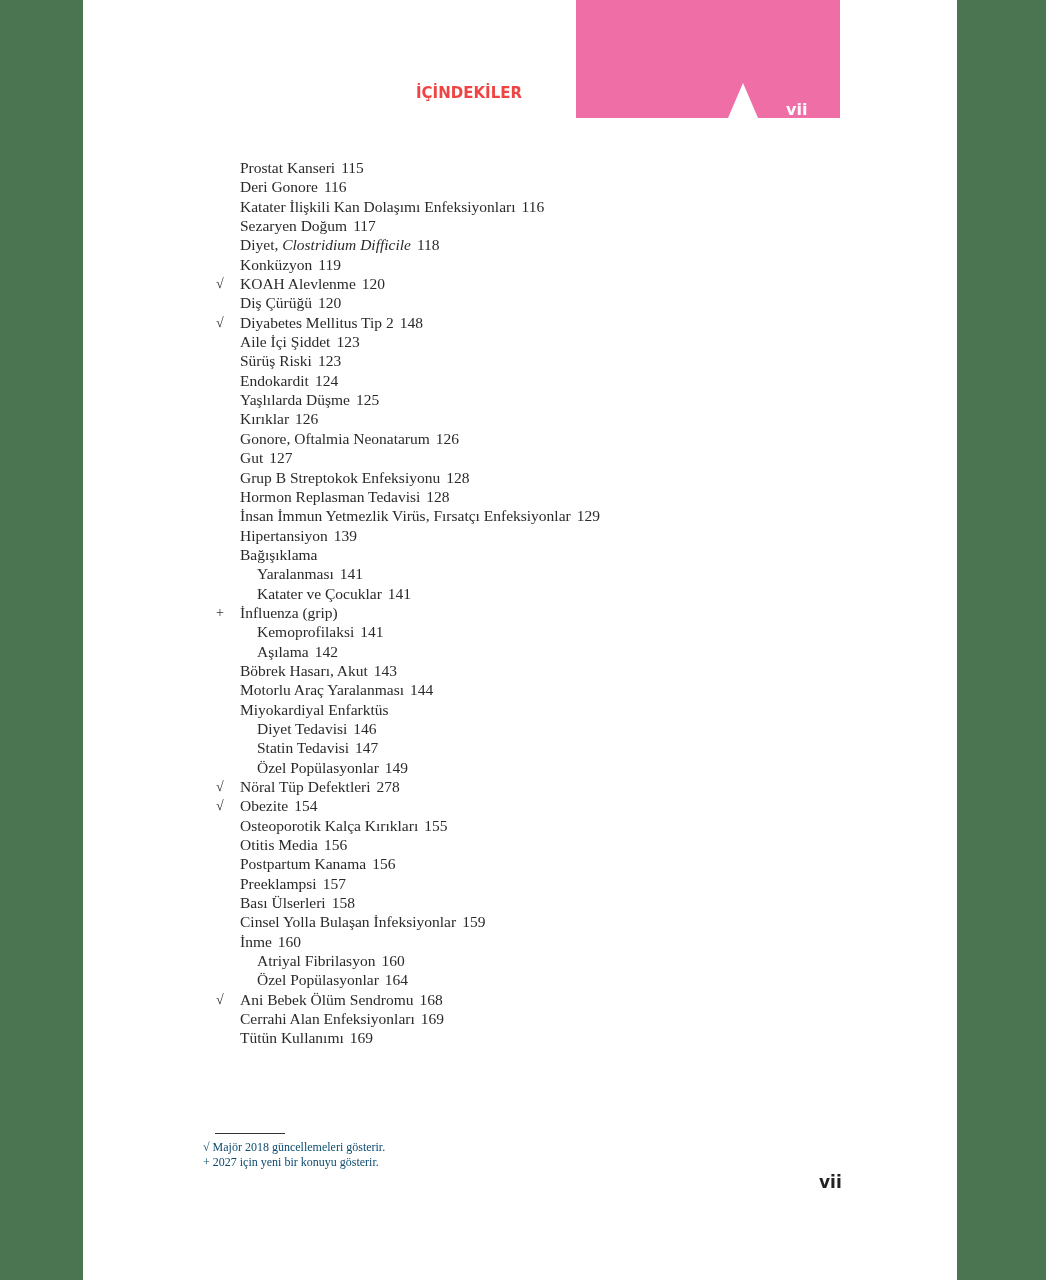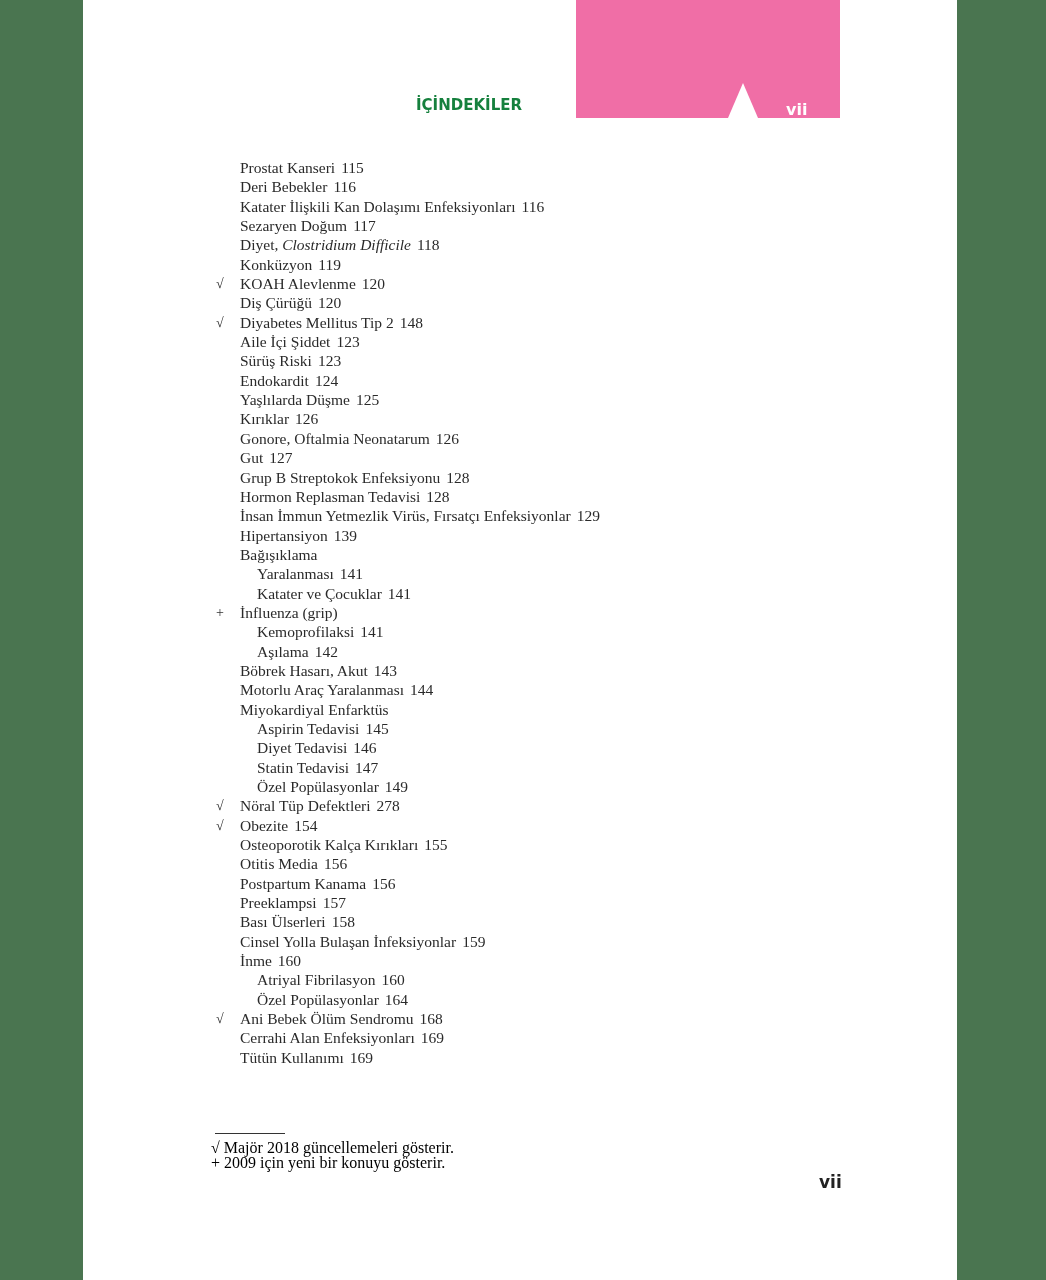--- a/index.html
+++ b/index.html
@@ -34,25 +34,25 @@
     position: absolute;
     left: 210px; bottom: -1px;
     color: #ffffff;
     font-family: "DejaVu Sans", sans-serif;
     font-weight: bold;
     font-size: 16px;
     line-height: 18px;
   }
   .heading {
     position: absolute;
-    left: 333px; top: 96px;
+    left: 333px; top: 84px;
     font-family: "DejaVu Sans", sans-serif;
     font-weight: bold;
     font-size: 15px;
-    color: #15803d;
+    color: #ef4444;
     letter-spacing: 0px;
   }
   .toc {
     position: absolute;
     left: 0; top: 158px;
     width: 874px;
     text-align: center;
   }
   .entry {
     position: relative;
@@ -78,24 +78,24 @@
   .entry .title em, .entry .ital { font-style: italic; }
   .entry .page-num { margin-left: 6px; }
   .rule {
     position: absolute;
     left: 132px; top: 1133px;
     width: 70px; height: 1px;
     background: #333;
   }
   .footnotes {
     position: absolute;
-    left: 128px; top: 1140px;
-    font-size: 16px;
+    left: 120px; top: 1140px;
+    font-size: 12px;
     line-height: 15px;
-    color: #000000;
+    color: #0c4a6e;
   }
   .footer-num {
     position: absolute;
     left: 736px; top: 1172px;
     font-family: "DejaVu Sans", sans-serif;
     font-weight: bold;
     font-size: 17px;
     color: #222;
   }
 </style>
@@ -110,21 +110,21 @@
 
   <div class="heading">İÇİNDEKİLER</div>
 
   <div class="toc" id="toc">
       <div class="entry">
         <span class="marker"></span>
         <span class="text"><span class="title">Prostat Kanseri</span><span class="ital"></span><span class="page-num">115</span></span>
       </div>
       <div class="entry">
         <span class="marker"></span>
-        <span class="text"><span class="title">Deri Bebekler</span><span class="ital"></span><span class="page-num">116</span></span>
+        <span class="text"><span class="title">Deri Gonore</span><span class="ital"></span><span class="page-num">116</span></span>
       </div>
       <div class="entry">
         <span class="marker"></span>
         <span class="text"><span class="title">Katater İlişkili Kan Dolaşımı Enfeksiyonları</span><span class="ital"></span><span class="page-num">116</span></span>
       </div>
       <div class="entry">
         <span class="marker"></span>
         <span class="text"><span class="title">Sezaryen Doğum</span><span class="ital"></span><span class="page-num">117</span></span>
       </div>
       <div class="entry">
@@ -219,24 +219,20 @@
         <span class="marker"></span>
         <span class="text"><span class="title">Böbrek Hasarı, Akut</span><span class="ital"></span><span class="page-num">143</span></span>
       </div>
       <div class="entry">
         <span class="marker"></span>
         <span class="text"><span class="title">Motorlu Araç Yaralanması</span><span class="ital"></span><span class="page-num">144</span></span>
       </div>
       <div class="entry">
         <span class="marker"></span>
         <span class="text"><span class="title">Miyokardiyal Enfarktüs</span><span class="ital"></span><span class="page-num"></span></span>
-      </div>
-      <div class="entry level-2">
-        <span class="marker"></span>
-        <span class="text"><span class="title">Aspirin Tedavisi</span><span class="ital"></span><span class="page-num">145</span></span>
       </div>
       <div class="entry level-2">
         <span class="marker"></span>
         <span class="text"><span class="title">Diyet Tedavisi</span><span class="ital"></span><span class="page-num">146</span></span>
       </div>
       <div class="entry level-2">
         <span class="marker"></span>
         <span class="text"><span class="title">Statin Tedavisi</span><span class="ital"></span><span class="page-num">147</span></span>
       </div>
       <div class="entry level-2">
@@ -297,17 +293,17 @@
       </div>
       <div class="entry">
         <span class="marker"></span>
         <span class="text"><span class="title">Tütün Kullanımı</span><span class="ital"></span><span class="page-num">169</span></span>
       </div>
     </div>
 
   <div class="rule"></div>
   <div class="footnotes">
     <div>√ Majör 2018 güncellemeleri gösterir.</div>
-    <div>+ 2009 için yeni bir konuyu gösterir.</div>
+    <div>+ 2027 için yeni bir konuyu gösterir.</div>
   </div>
 
   <div class="footer-num">vii</div>
 </div>
 
 </body></html>

